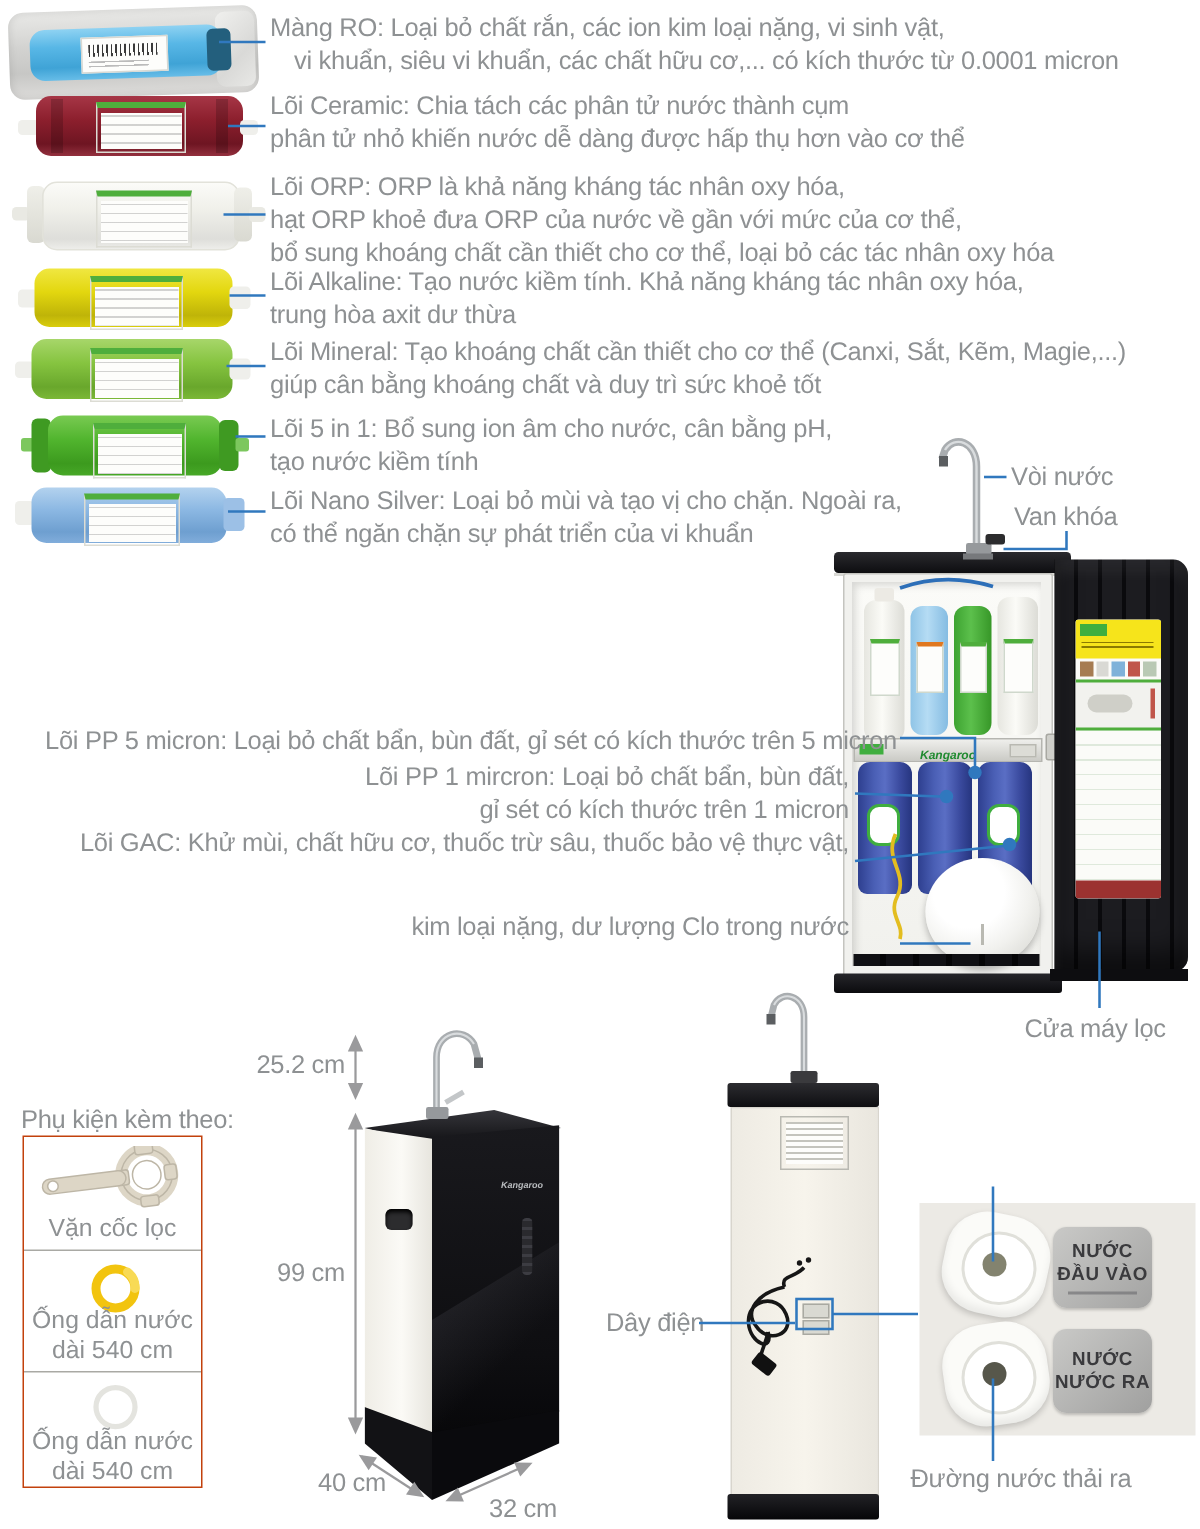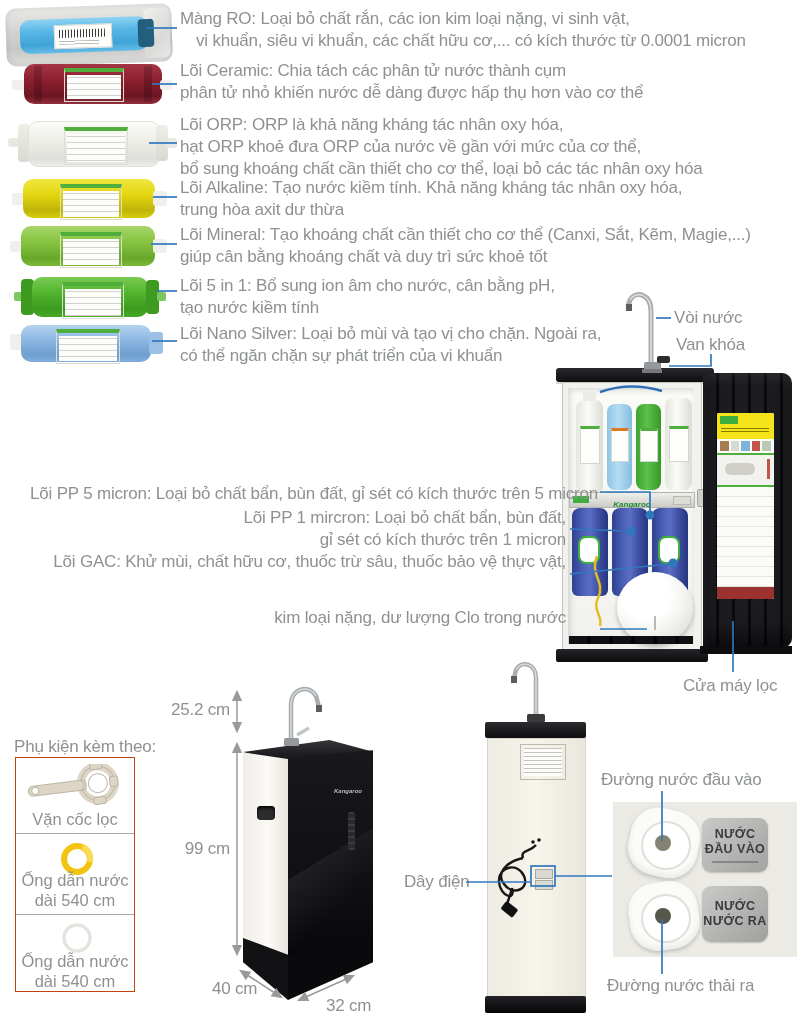--- a/index.html
+++ b/index.html
@@ -241,21 +241,20 @@
       <div class="portlbl" style="left:0;top:9px;width:66px;">NƯỚC</div>
       <div class="portlbl" style="left:0;top:24px;width:66px;">ĐẦU VÀO</div>
       <div class="abs" style="left:10px;top:43px;width:46px;height:2px;background:#6f6f71;opacity:.65;"></div>
     </div>
     <div class="abs" style="left:89px;top:84px;width:66px;height:56px;border-radius:9px;background:linear-gradient(135deg,#c9c9c7,#a0a09f);box-shadow:0 1px 2px rgba(0,0,0,.2);">
       <div class="portlbl" style="left:0;top:13px;width:66px;">NƯỚC</div>
       <div class="portlbl" style="left:0;top:28px;width:66px;">NƯỚC RA</div>
     </div>
   </div>
 
-  <div class="lbl" style="left:601px;top:769px;">Đường nước đầu vào</div>
   <div class="lbl" style="left:607px;top:975px;">Đường nước thải ra</div>
   <div class="lbl" style="left:404px;top:871px;">Dây điện</div>
 
   <svg class="ov" width="800" height="1019" viewBox="0 0 800 1019">
     <defs>
       <marker id="ah" markerWidth="9" markerHeight="9" refX="6.5" refY="4" orient="auto-start-reverse">
         <path d="M0.5,0.6 L8,4 L0.5,7.4 z" fill="#9a9a9c"></path>
       </marker>
     </defs>
 

